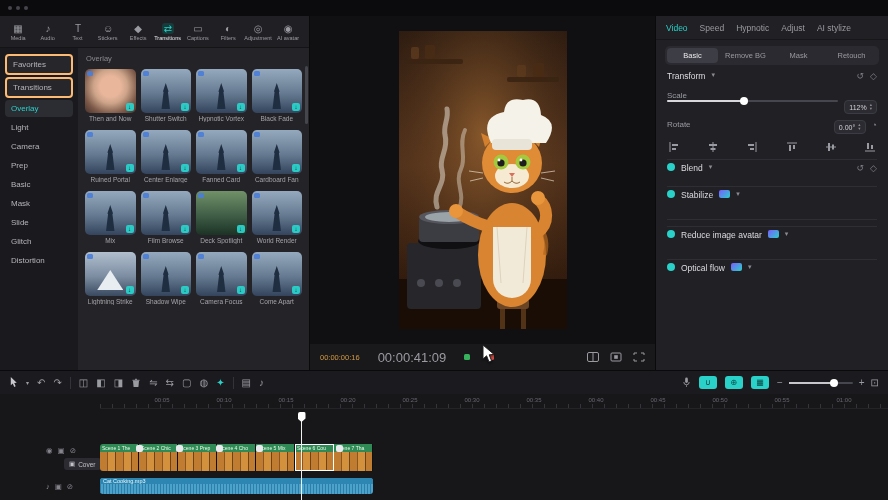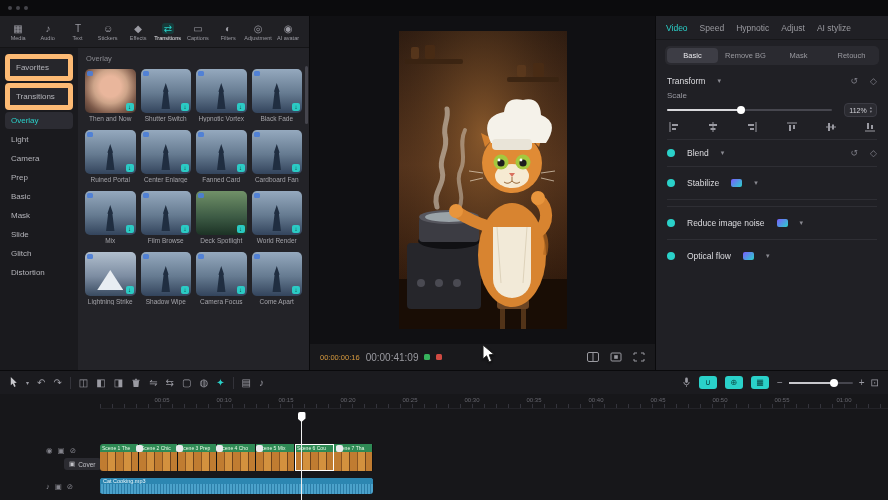--- a/index.html
+++ b/index.html
@@ -18,21 +18,21 @@
   .left-panel{width:310px;display:flex;flex-direction:column;background:#1d1d21;border-right:1px solid #0a0a0c}
   .top-nav{height:32px;display:flex;align-items:center;background:#202024;border-bottom:1px solid #141416;padding:0 3px}
   .nav-item{width:30px;display:flex;flex-direction:column;align-items:center;gap:1px;color:#9a9aa2;cursor:pointer}
   .nav-item .ic{font-size:10px;line-height:11px}
   .nav-item .lb{font-size:6px;white-space:nowrap;transform:scale(.92)}
   .nav-item.active{color:#e8e8ec}
   .nav-item.active .ic{color:#2ad1c9;background:#163b3a;border-radius:3px;padding:0 2px}
   .left-body{flex:1;display:flex;min-height:0}
   .cat-sidebar{width:78px;background:#1a1a1e;padding:6px 5px;display:flex;flex-direction:column;gap:2px}
   .cat-item{padding:4px 6px;border-radius:4px;font-size:8px;color:#b4b4ba;cursor:pointer;white-space:nowrap}
-  .cat-item.box{background:#26262b;border:5px solid #fdba74}
+  .cat-item.box{background:#26262b;border:2px solid #fdba74}
   .cat-item.active{background:#2c2c33;color:#2ad1c9}
   .gallery{flex:1;background:#232328;padding:5px 7px;position:relative;overflow:hidden}
   .gallery-title{font-size:7.5px;color:#8a8a90;margin:1px 0 6px 1px}
   .grid{display:grid;grid-template-columns:repeat(4,1fr);column-gap:5px;row-gap:8px}
   .gitem{display:flex;flex-direction:column;gap:2px;cursor:pointer}
   .thumb{position:relative;height:44px;border-radius:5px;overflow:hidden}
   .thumb::before{content:"";position:absolute;top:2px;left:2px;width:6px;height:5px;border-radius:1.5px;background:#4a7dd8;opacity:.9;z-index:2}
   .t-tower{background:linear-gradient(180deg,#95a9be,#667b91 55%,#33445c)}
   .t-tower::after{content:"";position:absolute;bottom:4px;left:50%;margin-left:-6px;width:12px;height:26px;background:#202e41;
      clip-path:polygon(15% 100%,32% 34%,26% 34%,50% 0,74% 34%,68% 34%,85% 100%)}
@@ -45,38 +45,38 @@
       color:#06302d;font-size:6px;line-height:8px;text-align:center;z-index:2}
   .glabel{font-size:6.5px;color:#a4a4aa;text-align:center;white-space:nowrap;overflow:hidden;text-overflow:ellipsis}
   .gscroll{position:absolute;right:1px;top:18px;width:3px;height:58px;border-radius:2px;background:#45454d}
 
   
   .player{flex:1;display:flex;flex-direction:column;background:#19191c;min-width:0}
   .player-header{height:20px;background:#232327;display:flex;align-items:center;justify-content:space-between;
      padding:0 9px;font-size:8px;color:#c2c2c8;border-bottom:1px solid #121214}
   .player-stage{flex:1;display:flex;align-items:center;justify-content:center;background:#101013;position:relative}
   .video{width:168px;height:298px;position:relative;border-right:1.5px solid #e9e9e9;cursor:move}
-  .player-controls{height:26px;display:flex;align-items:center;padding:0 10px;gap:6px;background:#19191c}
+  .player-controls{height:26px;display:flex;align-items:center;padding:0 10px;gap:18px;background:#19191c}
   .tc-cur{color:#d79a3f;font-size:7.5px}
-  .tc-dur{color:#9a9aa0;font-size:10px}
+  .tc-dur{color:#9a9aa0;font-size:13px}
   .mini{width:6px;height:6px;border-radius:1.5px}
   .mini.green{background:#36b25c}.mini.red{background:#cf4a42}
   .ctrl-icons{margin-left:auto;display:flex;gap:11px;align-items:center}
   .ctrl-icons svg{display:block}
 
   
   .right{width:233px;background:#202025;border-left:1px solid #0a0a0c;display:flex;flex-direction:column;font-size:8px}
   .rtabs{display:flex;height:24px;align-items:center;padding:0 10px;gap:12px;color:#9a9aa0;border-bottom:1px solid #17171a;font-size:8.5px}
   .rtab{cursor:pointer;white-space:nowrap}
   .rtab.active{color:#2ad1c9}
   .subtabs{margin:6px 9px 4px;display:flex;background:#2a2a30;border-radius:5px;padding:2px;gap:2px}
   .subtab{flex:1;text-align:center;padding:3px 0;border-radius:4px;color:#9a9aa0;font-size:7.5px;cursor:pointer;white-space:nowrap}
   .subtab.active{background:#3d3d45;color:#e9e9ed}
   .rbody{flex:1;padding:2px 11px 4px;display:flex;flex-direction:column}
-  .rrow{display:flex;align-items:center;min-height:20px;gap:12px}
+  .rrow{display:flex;align-items:flex-start;min-height:20px;gap:6px}
   .sec-label{color:#dcdce0;font-size:8.5px}
   .fld{color:#9a9aa2}
   .chev{color:#8a8a92;font-size:7px}
   .spacer{flex:1}
   .mini-ic{color:#7e7e88;font-size:9px;cursor:pointer}
   .slider{position:relative;height:2px;background:#46464e;border-radius:2px;flex:1;cursor:pointer}
   .slider .fill{position:absolute;height:100%;background:#d8d8dc;border-radius:2px}
   .slider .knob{position:absolute;top:50%;transform:translate(-50%,-50%);width:8px;height:8px;border-radius:50%;background:#fff}
   .stepbox{display:flex;align-items:center;background:#2b2b31;border:1px solid #3b3b43;border-radius:4px;
      padding:2px 4px;gap:3px;font-size:7px;color:#d2d2d8;cursor:pointer}
@@ -432,20 +432,32 @@
               <div class="knob" style="left:45%"></div>
             </div>
           <div class="stepbox">
             <span>112%</span>
             <span class="arrs">
                 <span>▴</span>
                 <span>▾</span>
               </span>
           </div>
         </div>
+        <div class="rrow">
+          <span class="fld">Rotate</span>
+          <span class="spacer"></span>
+          <div class="stepbox">
+            <span>0.00°</span>
+            <span class="arrs">
+                <span>▴</span>
+                <span>▾</span>
+              </span>
+          </div>
+          <span class="mini-ic">◔</span>
+        </div>
         <div class="alrow">
           <span class="al-ic">
               <svg viewBox="0 0 10 10" width="10" height="10">
                 <rect x="0.5" y="0" width="1" height="10"></rect>
                 <rect x="3" y="2" width="6" height="2"></rect>
                 <rect x="3" y="6" width="4" height="2"></rect>
               </svg>
             </span>
           <span class="al-ic">
               <svg viewBox="0 0 10 10" width="10" height="10">
@@ -496,21 +508,21 @@
         <div class="rrow secrow">
           <span class="dot-ic"></span>
           <span class="sec-label">Stabilize</span>
           <span class="vip"></span>
           <span class="chev">▾</span>
         </div>
         <div class="rdivider"></div>
         <div class="rdivider"></div>
         <div class="rrow secrow">
           <span class="dot-ic"></span>
-          <span class="sec-label">Reduce image noise</span>
+          <span class="sec-label">Reduce image avatar</span>
           <span class="vip"></span>
           <span class="chev">▾</span>
         </div>
         <div class="rdivider"></div>
         <div class="rrow secrow">
           <span class="dot-ic"></span>
           <span class="sec-label">Optical flow</span>
           <span class="vip"></span>
           <span class="chev">▾</span>
         </div>

